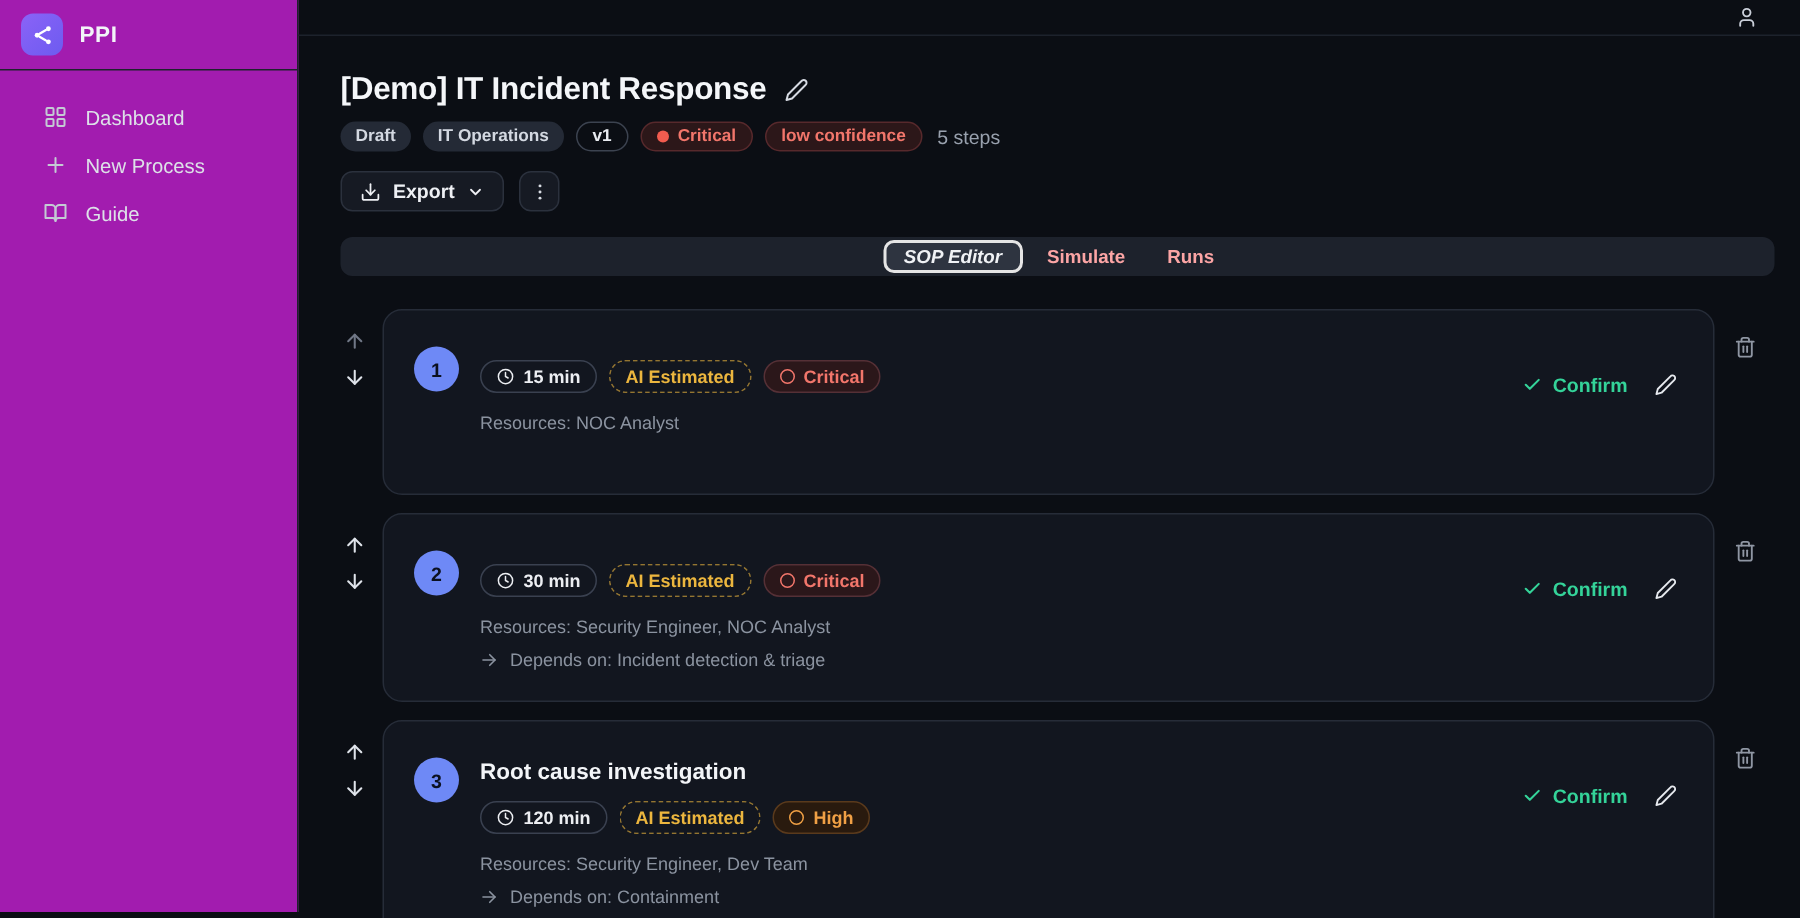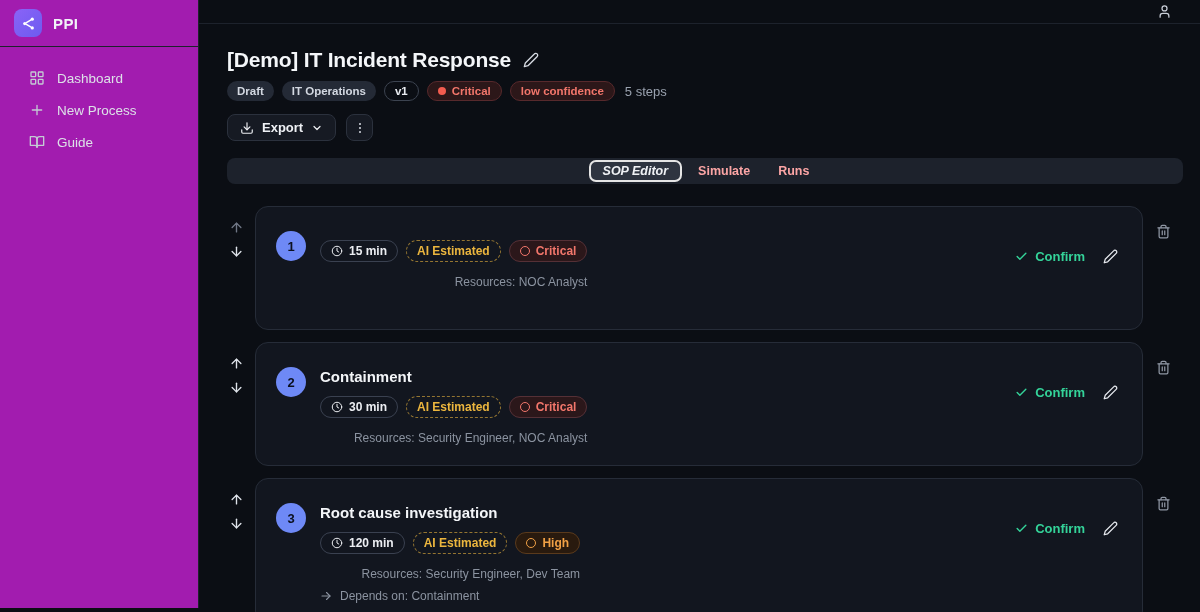--- a/index.html
+++ b/index.html
@@ -105,21 +105,21 @@
   .chips { display:flex; gap:8px; margin-top:11px; }
   .chip {
     height:22px; display:inline-flex; align-items:center; gap:6px;
     padding:0 10px; border-radius:999px; font-size:12px; font-weight:bold;
   }
   .chip-duration { border:1px solid #3a4150; color:#eceef2; }
   .chip-ai { border:1px dashed rgba(236,182,62,.6); color:#ecb63e; }
   .chip-sev .ring { width:10px; height:10px; border-radius:50%; border:1.5px solid currentColor; }
   .chip-critical { background:#2b171a; border:1px solid #553036; color:#f2766b; }
   .chip-high { background:#291a0e; border:1px solid #5a3a1c; color:#f0a045; }
-  .meta { margin-top:13px; font-size:12px; color:#8b93a0;text-align:right; }
+  .meta { margin-top:13px; font-size:12px; color:#8b93a0; }
   .depends { margin-top:8px; display:flex; align-items:center; gap:8px; }
   .card-actions { position:absolute; right:24px; top:42px; display:flex; align-items:center; gap:18px; }
   .confirm-btn {
     background:none; border:none; color:#34d399; font-size:13px; font-weight:bold;
     font-family:inherit; display:flex; align-items:center; gap:7px; cursor:pointer;
   }
   .pencil-btn { background:none; border:none; color:#e6e9ee; cursor:pointer; padding:0; display:flex; }
   .trash-col { width:40px; display:flex; justify-content:center; padding-top:18px; }
   .trash-btn { background:none; border:none; color:#8f96a3; cursor:pointer; padding:0; height:16px; display:flex; }
 </style>
@@ -323,38 +323,46 @@
             <svg width="15" height="15" viewBox="0 0 24 24" fill="none" stroke="currentColor" stroke-width="2.2" stroke-linecap="round" stroke-linejoin="round">
                 <line x1="12" y1="5" x2="12" y2="19"></line>
                 <polyline points="19 12 12 19 5 12"></polyline>
               </svg>
           </button>
         </div>
         <div class="card">
           <div class="card-main">
             <span class="stepnum">2</span>
             <div class="card-body">
-              <div class="step-title">Containment</div>
               <div class="chips">
                 <span class="chip chip-duration">
                   <span>
                     <svg width="12" height="12" viewBox="0 0 24 24" fill="none" stroke="currentColor" stroke-width="2" stroke-linecap="round">
                         <circle cx="12" cy="12" r="9.5"></circle>
                         <polyline points="12 6.5 12 12 15.5 14"></polyline>
                       </svg>
                   </span>
                   <span>30 min</span>
                 </span>
                 <span class="chip chip-ai">AI Estimated</span>
                 <span class="chip chip-sev chip-critical">
                   <span class="ring"></span>
                   <span>Critical</span>
                 </span>
               </div>
               <div class="meta">Resources: Security Engineer, NOC Analyst</div>
+              <div class="meta depends">
+                <span>
+                  <svg width="12" height="12" viewBox="0 0 24 24" fill="none" stroke="currentColor" stroke-width="2.2" stroke-linecap="round" stroke-linejoin="round">
+                      <line x1="4" y1="12" x2="20" y2="12"></line>
+                      <polyline points="13 5 20 12 13 19"></polyline>
+                    </svg>
+                </span>
+                <span>Depends on: Incident detection &amp; triage</span>
+              </div>
             </div>
           </div>
           <div class="card-actions">
             <button class="confirm-btn">
               <span>
                 <svg width="13" height="13" viewBox="0 0 24 24" fill="none" stroke="currentColor" stroke-width="2.6" stroke-linecap="round" stroke-linejoin="round">
                     <polyline points="20 6 9 17 4 12"></polyline>
                   </svg>
               </span>
               <span>Confirm</span>

